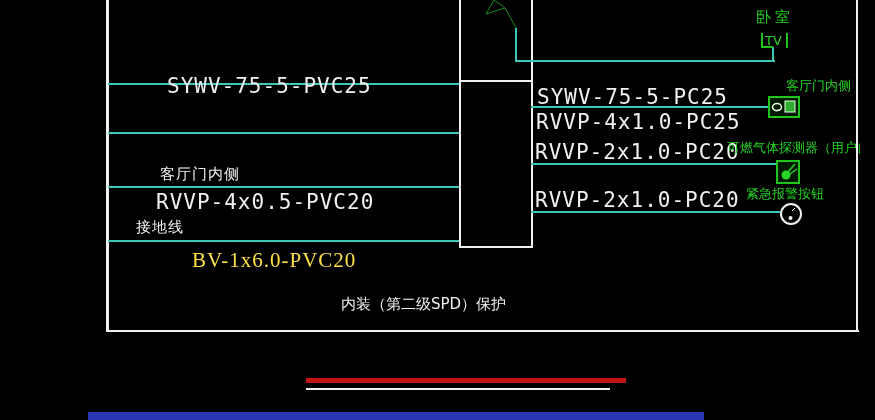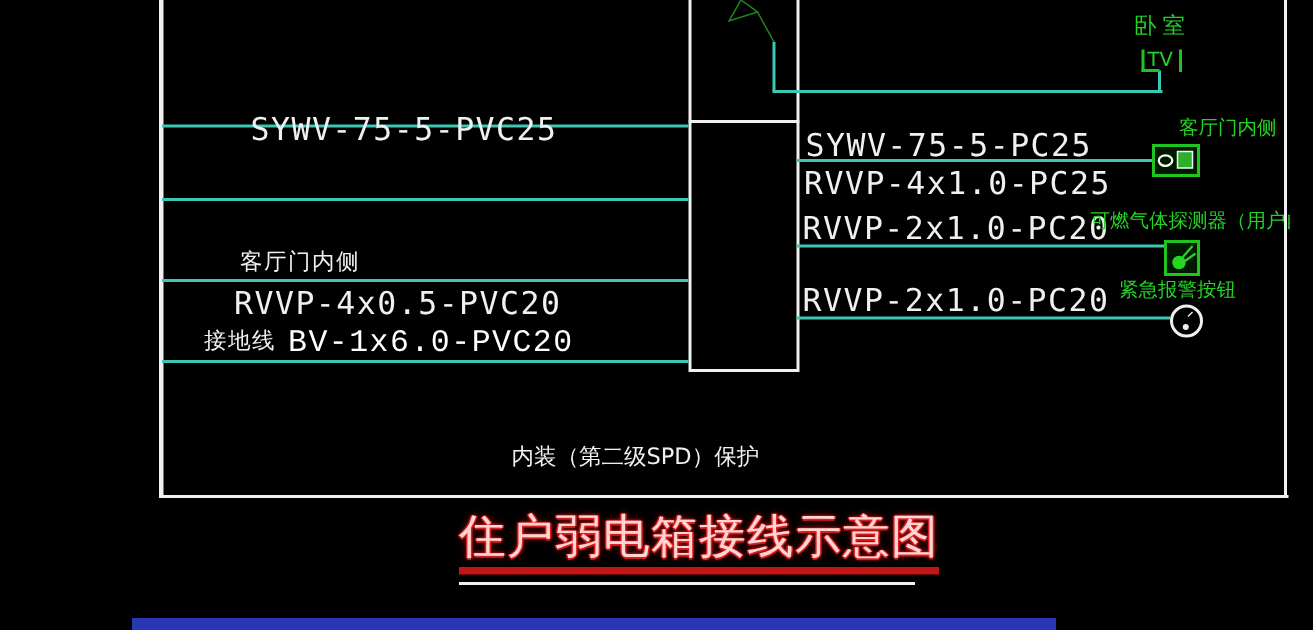--- a/index.html
+++ b/index.html
@@ -11,21 +11,21 @@
   .wline{position:absolute;background:#f0f0f0;}
   .gline{position:absolute;background:#1fc41f;}
   .spec{position:absolute;color:#f0f0f0;font-family:"DejaVu Sans Mono",monospace;
         font-size:21px;letter-spacing:1px;white-space:nowrap;line-height:1;}
   .label-white{position:absolute;color:#f0f0f0;font-size:15px;letter-spacing:1px;
         white-space:nowrap;line-height:1;}
   .label-green{position:absolute;color:#24d324;font-size:13px;white-space:nowrap;line-height:1;}
   .box{position:absolute;border:2px solid #f0f0f0;background:#000;}
   .row4{position:absolute;display:flex;align-items:flex-start;gap:8px;white-space:nowrap;}
   .row4 .cjk{color:#f0f0f0;font-size:15px;letter-spacing:1px;}
-  .row4 .cable{color:#ffffff;font-family:Liberation Mono, monospace;font-size:21px;letter-spacing:1px;}
+  .row4 .cable{color:#fde047;font-family:Liberation Serif, serif;font-size:21px;letter-spacing:1px;margin-top:30px;}
   .title{position:absolute;left:306px;top:341px;font-size:31px;letter-spacing:1px;
         color:#ffd6d6;white-space:nowrap;line-height:1.1;
         text-shadow:0 0 2px #ff2a2a,0 0 5px #c01010,1px 0 0 #cf1d1d,-1px 0 0 #cf1d1d,0 1px 0 #cf1d1d;}
   .underline-red{position:absolute;left:306px;top:378px;width:320px;height:5px;background:#c41414;}
   .underline-white{position:absolute;left:306px;top:388px;width:304px;height:2px;background:#f0f0f0;}
   .bluebar{position:absolute;left:88px;top:412px;width:616px;height:8px;background:#2a36b4;}
   svg{display:block;}
 </style>
 </head>
 <body>
@@ -100,19 +100,18 @@
 
   <div class="label-green" style="left:746px;top:187px;">紧急报警按钮</div>
   <svg class="abs" style="left:778px;top:201px;" width="26" height="26" viewBox="0 0 26 26">
     <circle cx="13" cy="13" r="10" fill="#000" stroke="#f0f0f0" stroke-width="2"></circle>
     <circle cx="12.5" cy="17" r="2" fill="#f0f0f0"></circle>
     <line x1="14" y1="10" x2="17" y2="7" stroke="#f0f0f0" stroke-width="1"></line>
   </svg>
 
   <div class="label-white" style="left:341px;top:297px;font-size:15px;letter-spacing:0;">内装（第二级SPD）保护</div>
 
-  <div class="title">住户弱电箱接线示意图</div>
   <div class="underline-red"></div>
   <div class="underline-white"></div>
 
   <div class="bluebar"></div>
 
 </div>
 
 </body></html>

